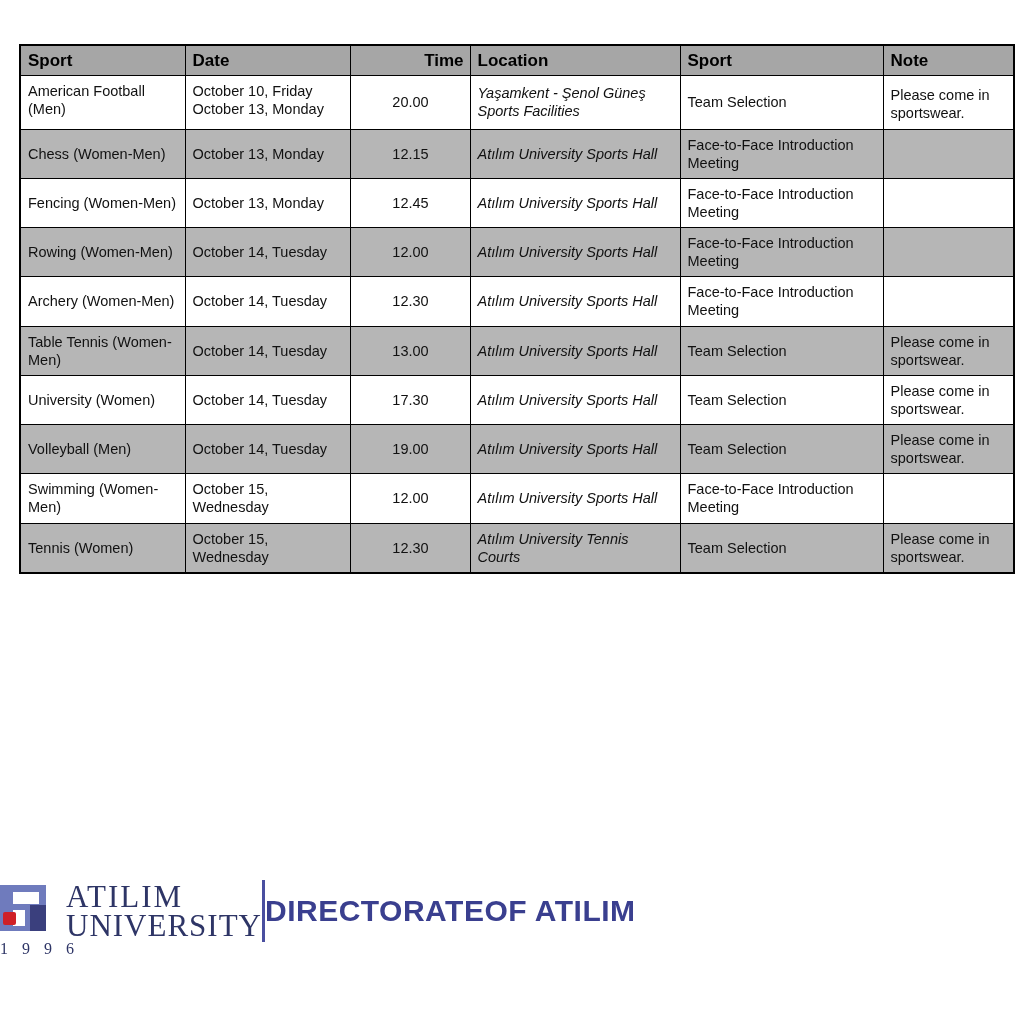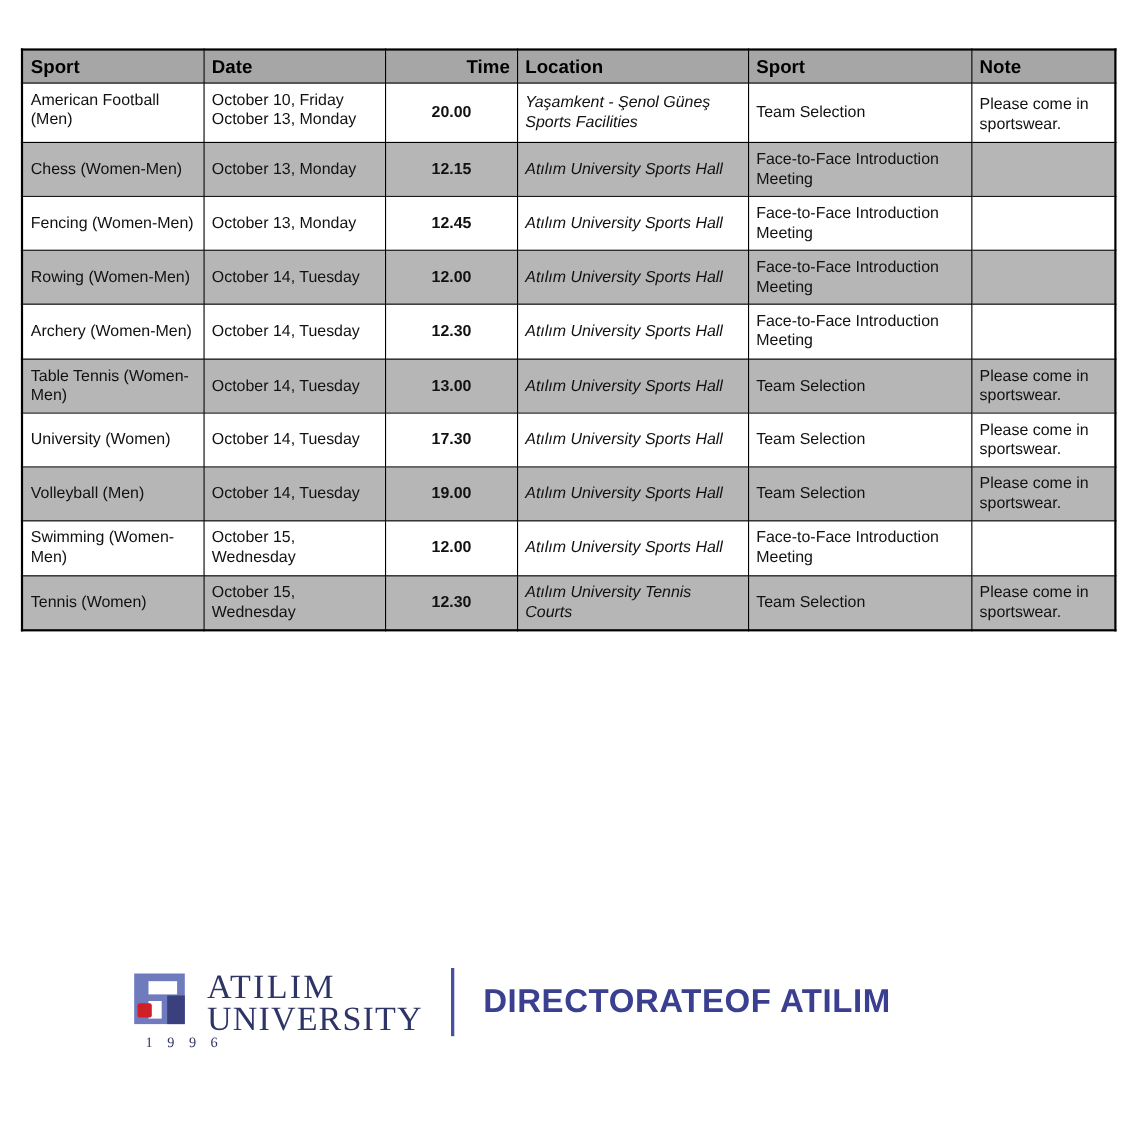--- a/index.html
+++ b/index.html
@@ -56,21 +56,21 @@
   col.c-time   { width: 120px; }
   col.c-loc    { width: 210px; }
   col.c-event  { width: 203px; }
   col.c-note   { width: 131px; }
 
   tr.row-odd td { background: #ffffff; }
   tr.row-even td { background: #b6b6b6; }
 
   td.time {
     text-align: center;
-    font-weight: bold;
+    font-weight: normal;
     font-size: 18px;
     vertical-align: bottom;
     padding-bottom: 10px;
   }
   td.sport { vertical-align: middle; }
   td.date  { vertical-align: middle; margin-left: 47px; }
   td.loc   { vertical-align: middle; font-style: italic; }
   td.event { vertical-align: middle; }
   td.note  {
     font-size: 12.5px;
@@ -84,22 +84,20 @@
   tr.row-1 td.time { vertical-align: middle; padding-bottom: 6px; }
   tr.row-1 td.note { vertical-align: top; padding-top: 10px; }
 
   .footer {
     position: absolute;
     left: 0;
     top: 880px;
     width: 932px;
     display: flex;
     align-items: center;
-    justify-content: center;
-    gap: 26px;
   }
   .logo-block {
     display: flex;
     align-items: center;
     gap: 14px;
   }
   .logo-mark {
     position: relative;
     width: 52px;
     height: 52px;
@@ -147,23 +145,23 @@
     color: #2e3566;
   }
   .logo-text .l2 {
     font-family: "Liberation Serif", serif;
     font-size: 31px;
     letter-spacing: 1px;
     color: #2e3566;
   }
   .logo-year {
     position: absolute;
-    left: 10px;
+    left: 0;
     top: 58px;
-    font-size: 13px;
+    font-size: 16px;
     letter-spacing: 5px;
     color: #2e3566;
     font-family: "Liberation Serif", serif;
   }
   .divider {
     width: 3px;
     height: 62px;
     background: #4a4fa0;
   }
   .dept {

